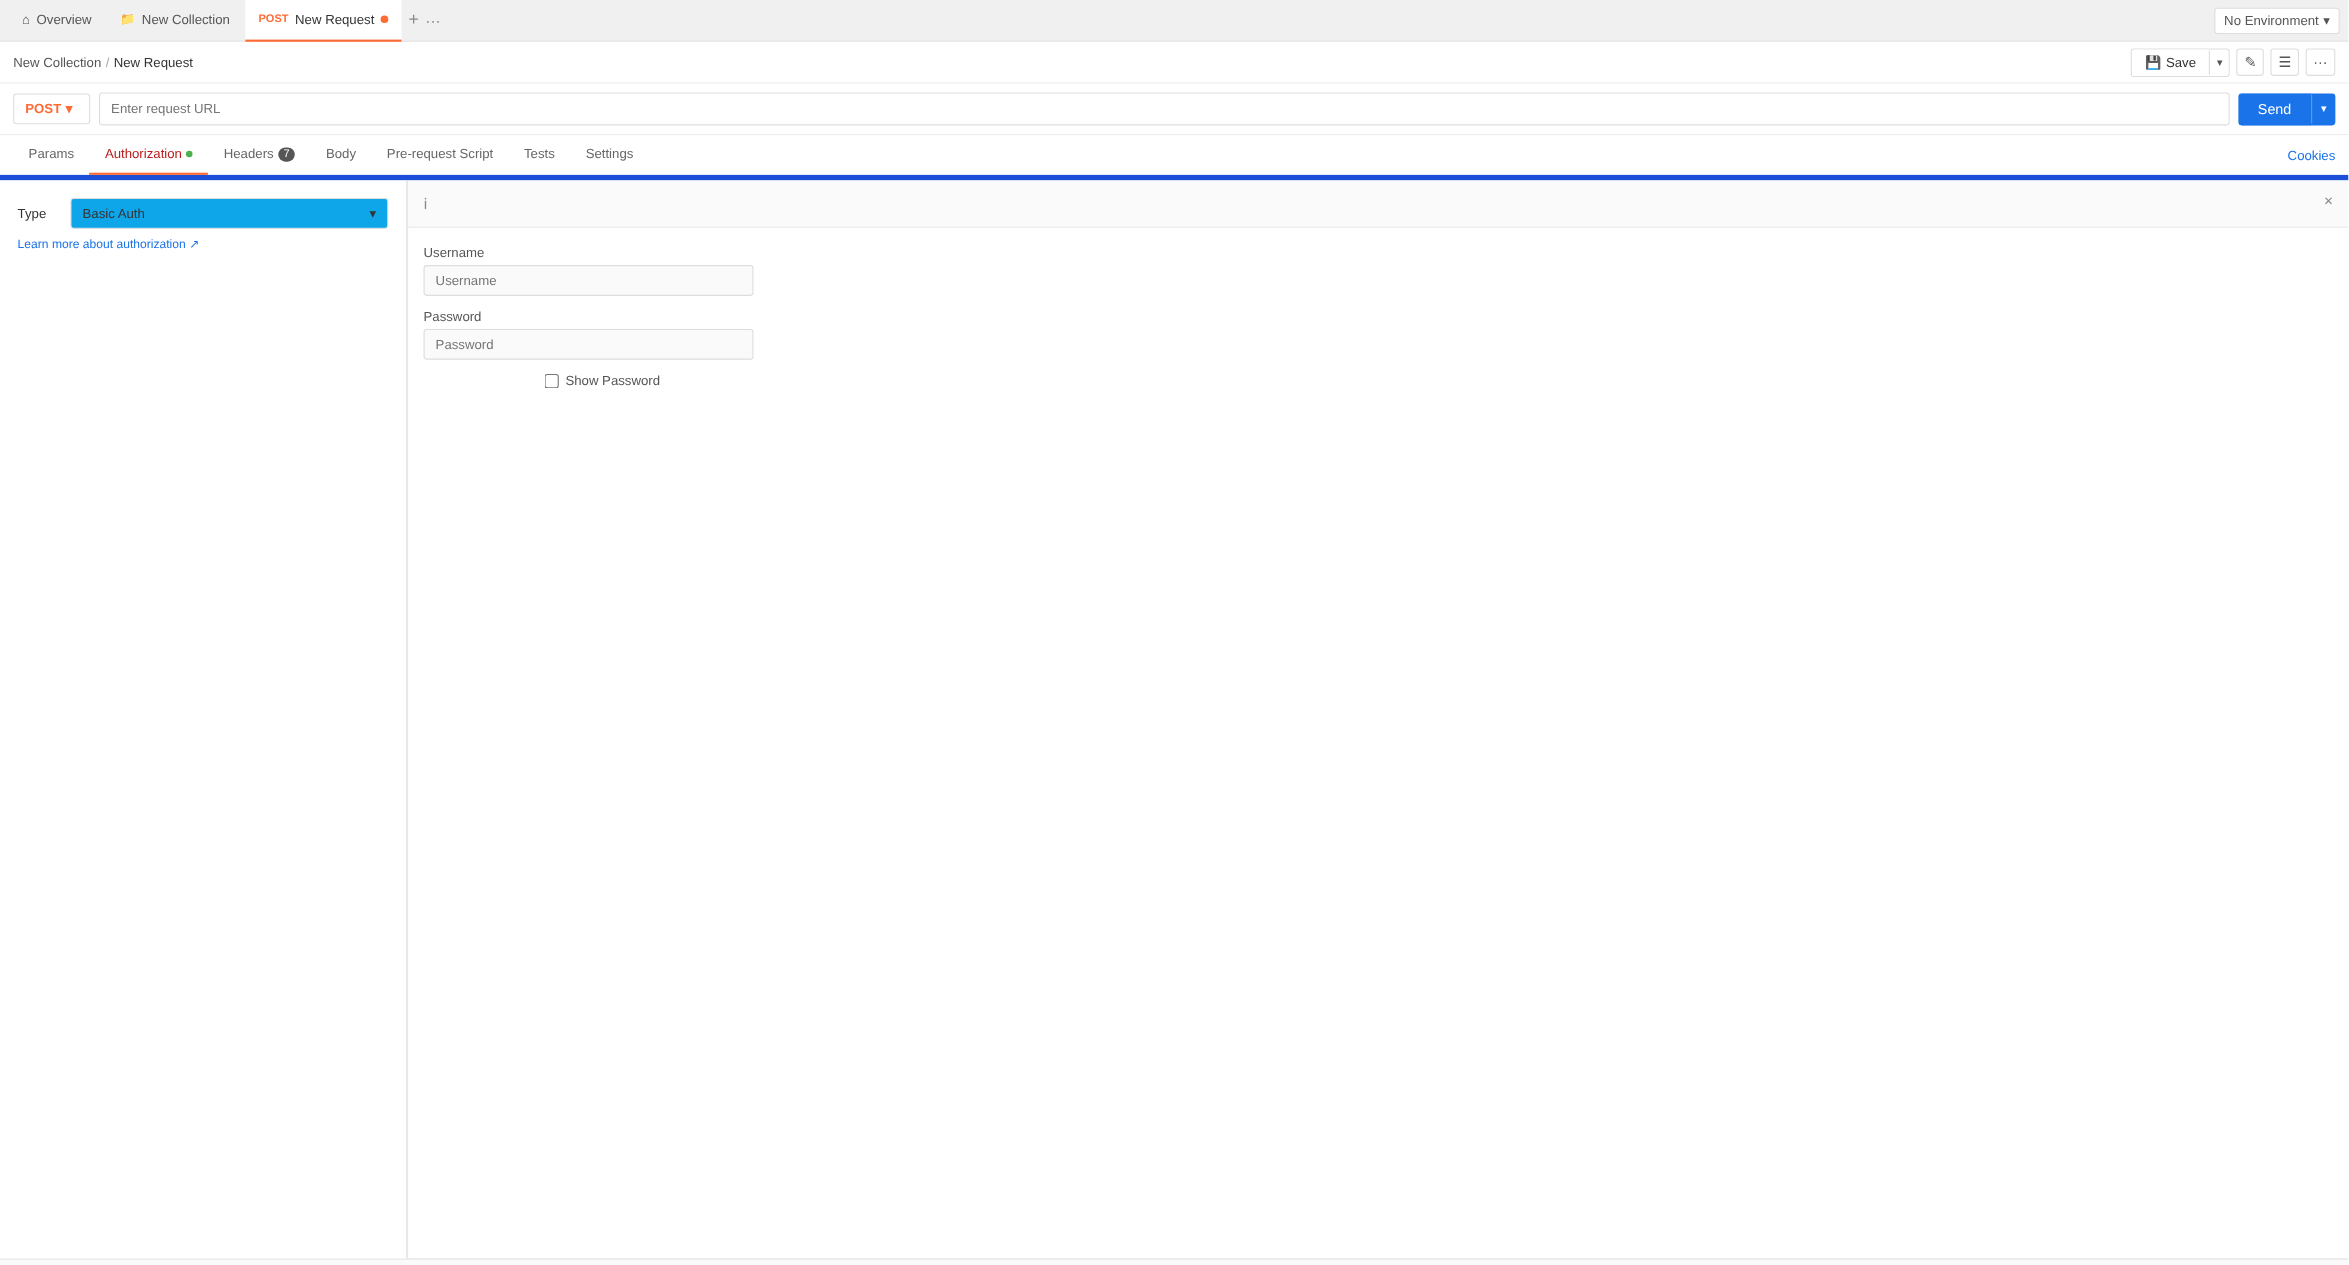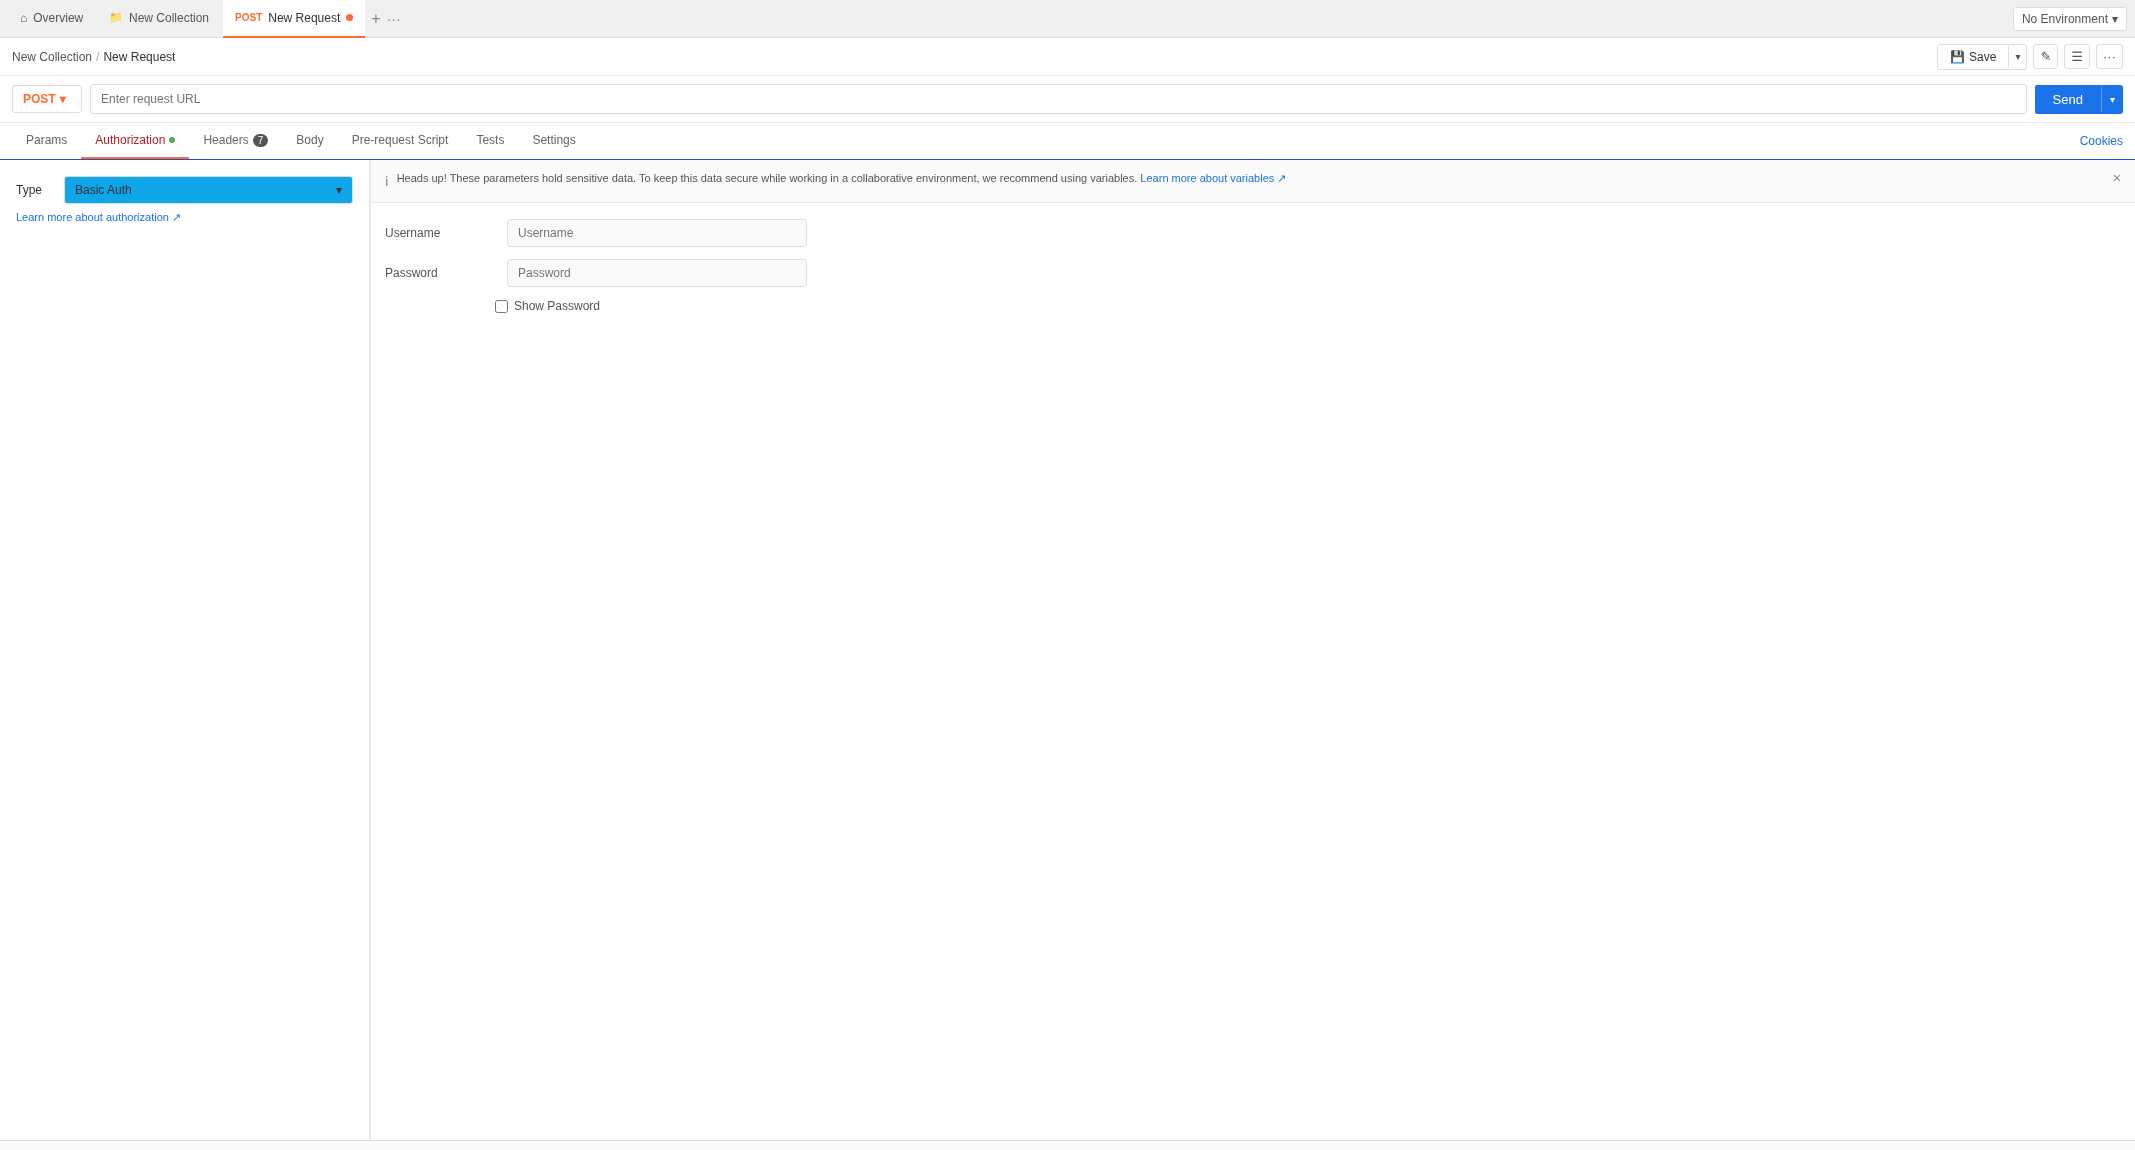--- a/index.html
+++ b/index.html
@@ -74,21 +74,21 @@
       overflow: hidden;
     }
     .send-btn .send-main { padding: 7px 18px; }
     .send-btn .send-arrow {
       border-left: 1px solid rgba(255,255,255,0.3); padding: 7px 8px;
       font-size: 10px;
     }
 
     
     .sub-tabs {
-      display: flex; align-items: center; border-bottom: 1px solid #1d4ed8;
+      display: flex; align-items: center; border-bottom: 5px solid #1d4ed8;
       padding: 0 12px; background: #fff;
     }
     .sub-tab {
       padding: 10px 14px; font-size: 12px; color: #666; cursor: pointer;
       border-bottom: 2px solid transparent; display: flex; align-items: center; gap: 4px;
     }
     .sub-tab.active { color: #b91c1c; border-bottom: 2px solid #ff6b35; }
     .sub-tab .badge {
       background: #555; color: #fff; border-radius: 8px; font-size: 10px;
       padding: 1px 5px;
@@ -126,21 +126,21 @@
     }
     .info-banner .info-icon { color: #888; font-size: 14px; flex-shrink: 0; margin-top: 1px; }
     .info-banner .close-btn {
       margin-left: auto; background: none; border: none; cursor: pointer;
       color: #888; font-size: 14px; flex-shrink: 0;
     }
     .blue-link { color: #1a73e8; cursor: pointer; }
 
     
     .auth-form { padding: 16px 14px; }
-    .form-row { display: flex; align-items: center; gap: 22px; margin-bottom: 12px; }
+    .form-row { display: flex; gap: 4px; margin-bottom: 12px; flex-direction: column; }
     .form-label { width: 100px; font-size: 12px; color: #555; flex-shrink: 0; }
     .form-input {
       flex: 1; max-width: 300px; padding: 6px 10px; border: 1px solid #ddd;
       border-radius: 3px; font-size: 12px; color: #aaa; background: #fafafa; outline: none;
     }
     .checkbox-row { display: flex; align-items: center; gap: 6px; padding-left: 110px; }
     .checkbox-row input[type=checkbox] { width: 13px; height: 13px; cursor: pointer; }
     .checkbox-row label { font-size: 12px; color: #555; cursor: pointer; }
 
     
@@ -254,25 +254,20 @@
     </div>
     <a class="learn-link">Learn more about authorization ↗</a>
   </div>
 
   <div class="divider-v"></div>
 
   <div class="right-panel">
 
     <div class="info-banner">
       <span class="info-icon">ℹ</span>
-      <span>
-        <span>Heads up! These parameters hold sensitive data. To keep this data secure while working in a collaborative environment, we recommend using variables.</span>
-        <span> </span>
-        <span class="blue-link">Learn more about variables ↗</span>
-      </span>
       <button class="close-btn">×</button>
     </div>
 
     <div class="auth-form">
       <div class="form-row">
         <span class="form-label">Username</span>
         <input class="form-input" type="text" placeholder="Username" style="">
       </div>
       <div class="form-row">
         <span class="form-label">Password</span>

